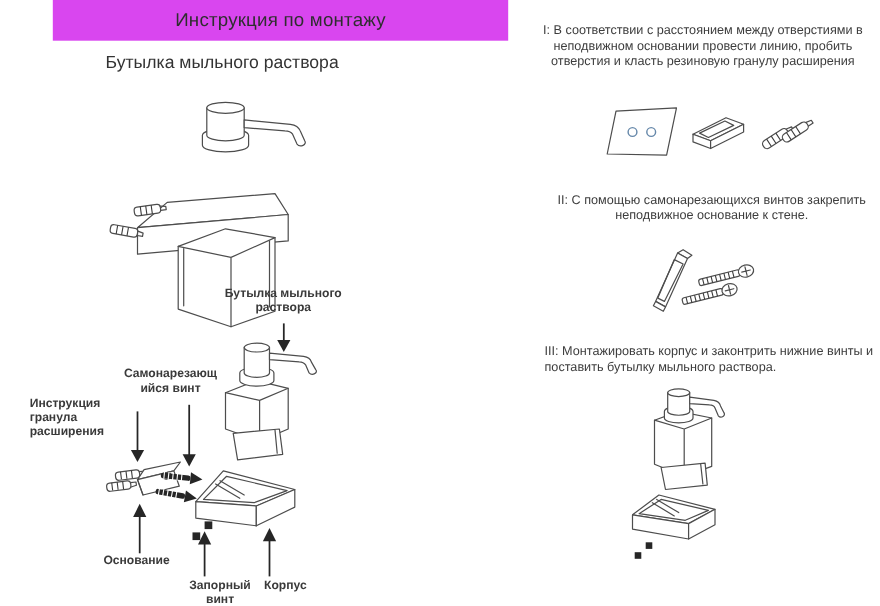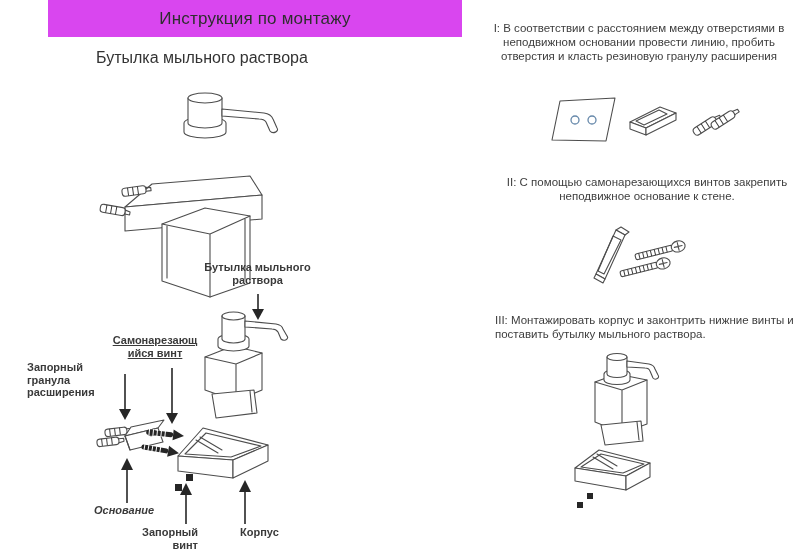--- a/index.html
+++ b/index.html
@@ -8,24 +8,24 @@
   .banner{position:absolute;left:0;top:0;width:414px;height:37px;background:#d946ef;
           display:flex;align-items:center;justify-content:center;margin-left:48px;}
   .banner .title{font-size:17px;color:#2e2e2e;letter-spacing:.2px;}
   .subtitle{position:absolute;left:96px;top:49px;font-size:16px;font-weight:500;color:#333;}
   .step-text{position:absolute;font-size:11.5px;line-height:14px;font-weight:500;color:#3d3d3d;}
   .step1{left:480px;top:21px;width:318px;text-align:center;}
   .step2{left:497px;top:175px;width:300px;text-align:center;}
   .step3{left:495px;top:313px;width:310px;text-align:left;}
   .dlabel{position:absolute;font-size:11px;line-height:12.5px;font-weight:600;color:#3a3a3a;}
   .lbl-bottle{left:200px;top:261px;width:115px;text-align:center;}
-  .lbl-screw{left:112px;top:334px;width:86px;text-align:center;word-break:break-all;text-decoration:underline;}
+  .lbl-screw{left:112px;top:334px;width:86px;text-align:center;word-break:break-all;}
   .lbl-anchor{left:27px;top:361px;width:102px;text-align:left;}
-  .lbl-base{left:94px;top:504px;font-style:italic;}
-  .lbl-lock{left:134px;top:526px;width:64px;text-align:right;}
+  .lbl-base{left:94px;top:504px;}
+  .lbl-lock{left:168px;top:526px;width:64px;text-align:center;}
   .lbl-body{left:240px;top:526px;}
   svg{position:absolute;overflow:visible;}
   .art{stroke:#4d4d4d;stroke-width:1.1;fill:none;stroke-linejoin:round;stroke-linecap:round;}
   .artw{stroke:#4d4d4d;stroke-width:1.1;fill:#fff;stroke-linejoin:round;stroke-linecap:round;}
   .dark{fill:#262626;stroke:none;}
   .dkline{stroke:#262626;stroke-width:1.6;fill:none;}
   .hatch{stroke:#3c3c3c;stroke-width:1;fill:none;}
   .hole{stroke:#6688aa;stroke-width:1.3;fill:none;}
 </style>
 </head>
@@ -61,21 +61,21 @@
 
     <path class="artw" d="M92,38 L92,47 A21,6 0 0 0 134,47 L134,38 A21,6 0 0 0 92,38 Z"></path>
     <path class="artw" d="M96,13 L96,38 A17,5 0 0 0 130,38 L130,13 Z"></path>
     <ellipse class="artw" cx="113" cy="13" rx="17" ry="5"></ellipse>
 
     <path class="artw" d="M130,24 L172,28 Q179,29 181,34 L185,43 A4,3 0 0 1 178,46 L174,37 Q172,34 167,34 L130,31 Z"></path>
   </svg>
 
   <div class="dlabel lbl-bottle">Бутылка мыльного раствора</div>
   <div class="dlabel lbl-screw">Самонарезающийся винт</div>
-  <div class="dlabel lbl-anchor">Запорный гранула расширения</div>
+  <div class="dlabel lbl-anchor">Инструкция гранула расширения</div>
   <div class="dlabel lbl-base">Основание</div>
   <div class="dlabel lbl-lock">Запорный винт</div>
   <div class="dlabel lbl-body">Корпус</div>
 
   <svg style="left:20px;top:290px" width="310" height="250" viewBox="0 0 310 250">
 
     <path class="dkline" d="M238,4 L238,20"></path>
       <path class="dark" d="M232,19 L244,19 L238,30 Z"></path>
     <path class="dkline" d="M105,84 L105,120"></path>
       <path class="dark" d="M99,119 L111,119 L105,130 Z"></path>

